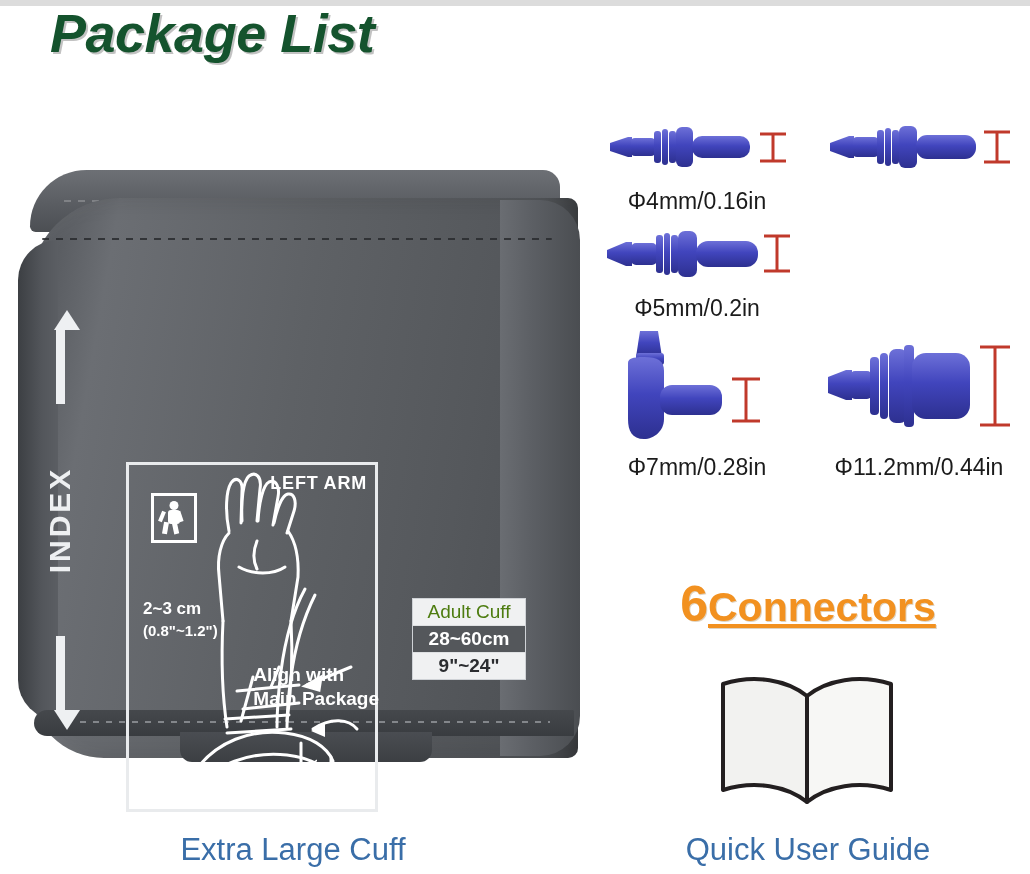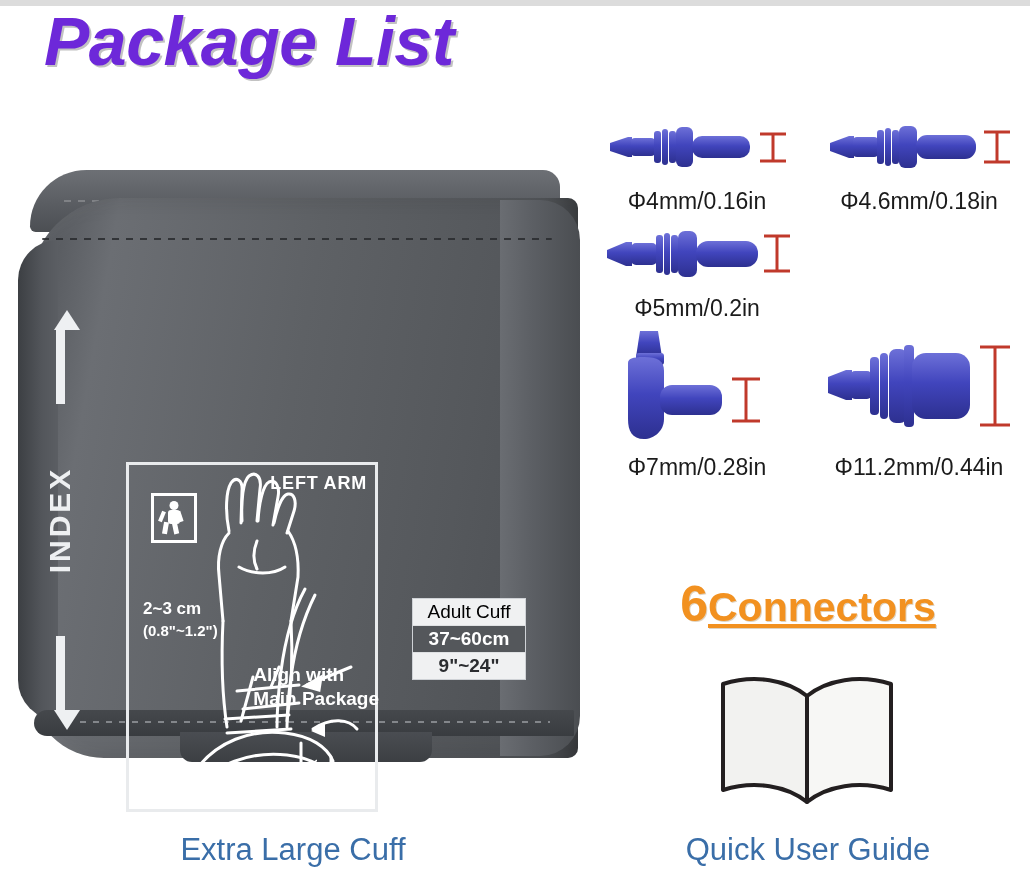--- a/index.html
+++ b/index.html
@@ -9,23 +9,23 @@
     font-family:"Liberation Sans", sans-serif;
     overflow:hidden;
     position:relative;
   }
   #stage{position:relative;width:1030px;height:874px;overflow:hidden;background:#fff;}
 
   .topstrip{position:absolute;left:0;top:0;width:1030px;height:6px;background:#dcdcdc;}
 
   
   .title{
-    position:absolute;left:44px;top:2px;
-    font-size:68px;font-weight:bold;font-style:italic;
-    color:#6d28d9;letter-spacing:-0.5px;
+    position:absolute;left:50px;top:2px;
+    font-size:54px;font-weight:bold;font-style:italic;
+    color:#14532d;letter-spacing:-0.5px;
     text-shadow:2px 2px 0 rgba(120,120,120,.45);
     white-space:nowrap;
   }
 
   
   .cuff-wrap{position:absolute;left:8px;top:170px;width:580px;height:640px;}
   .cuff-body{
     position:absolute;left:22px;top:28px;width:548px;height:560px;
     background:
       linear-gradient(100deg,#4e5156 0%,#6b6e73 14%,#5e6165 46%,#55585c 74%,#4b4e52 100%);
@@ -124,21 +124,21 @@
     font-size:19px;font-weight:bold;line-height:1.25;text-align:left;white-space:nowrap;
   }
   .arm-svg{position:absolute;left:52px;top:6px;}
 
   
   .spec{
     position:absolute;left:404px;top:428px;width:112px;
     border:1px solid #cfd2d6;font-weight:normal;
   }
   .spec-row{padding:2px 6px;font-size:19px;text-align:center;white-space:nowrap;}
-  .spec-title{background:#f0f1f2;color:#000000;}
+  .spec-title{background:#f0f1f2;color:#4d7c0f;}
   .spec-cm{background:#54575b;color:#fff;border-top:1px solid #dfe1e3;border-bottom:1px solid #dfe1e3;font-weight:bold;}
   .spec-in{background:#f0f1f2;color:#2b2d30;font-weight:bold;}
 
   
   .conn-grid{position:absolute;left:586px;top:108px;width:444px;}
   .conn-row{display:flex;}
   .conn-cell{width:222px;display:flex;flex-direction:column;align-items:center;}
   .conn-art{height:78px;display:flex;align-items:center;justify-content:center;width:100%;}
   .conn-art.tall{height:130px;}
   .conn-label{font-size:23px;color:#1b1b1b;margin-top:2px;white-space:nowrap;}
@@ -259,21 +259,21 @@
       </div>
 
       <div class="align-label">
         <div>Align with</div>
         <div>Main Package</div>
       </div>
     </div>
 
     <div class="spec">
       <div class="spec-row spec-title">Adult Cuff</div>
-      <div class="spec-row spec-cm">37~60cm</div>
+      <div class="spec-row spec-cm">28~60cm</div>
       <div class="spec-row spec-in">9"~24"</div>
     </div>
   </div>
 
   <div class="conn-grid">
 
     <div class="conn-row">
       <div class="conn-cell">
         <div class="conn-art">
           <svg width="190" height="66" viewBox="0 0 190 66">
@@ -315,21 +315,20 @@
               <rect x="75" y="12" width="18" height="42" rx="6"></rect>
               <rect x="92" y="21" width="60" height="24" rx="11"></rect>
             </g>
             <g stroke="#c0392b" stroke-width="3" fill="none">
               <path d="M160 18 L186 18"></path>
                 <path d="M160 48 L186 48"></path>
                 <path d="M173 18 L173 48"></path>
             </g>
           </svg>
         </div>
-        <div class="conn-label">Φ4.6mm/0.18in</div>
       </div>
     </div>
 
     <div class="conn-row">
       <div class="conn-cell">
         <div class="conn-art">
           <svg width="190" height="70" viewBox="0 0 190 70">
             <g fill="url(#g1)">
               <path d="M5 31 L24 23 L30 23 L30 47 L24 47 L5 39 Z"></path>
               <rect x="29" y="24" width="26" height="22" rx="5"></rect>

